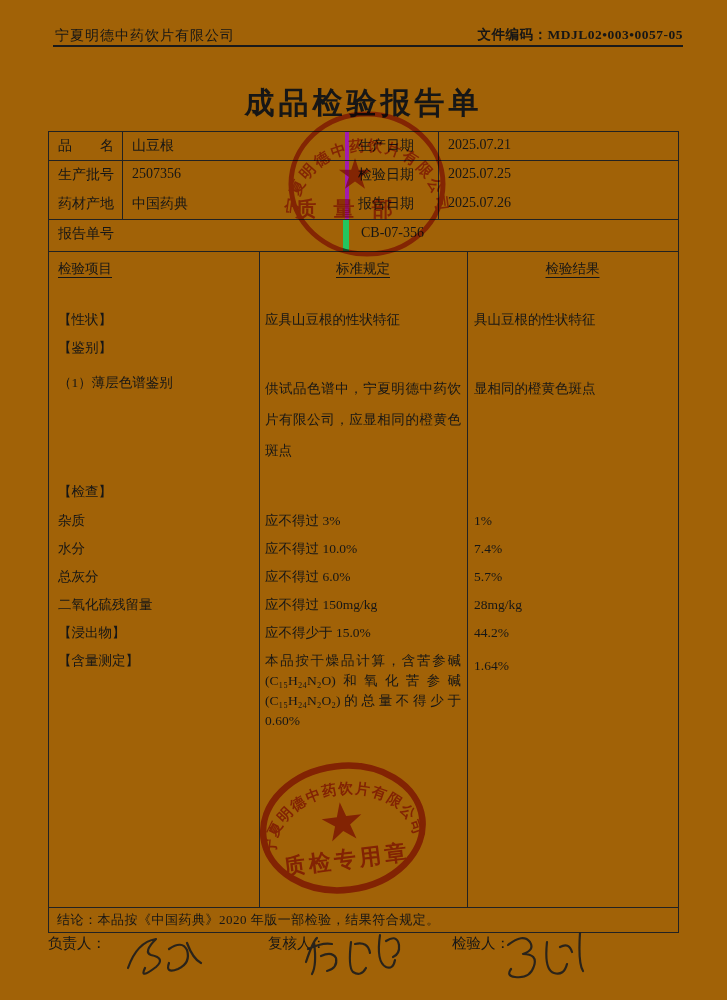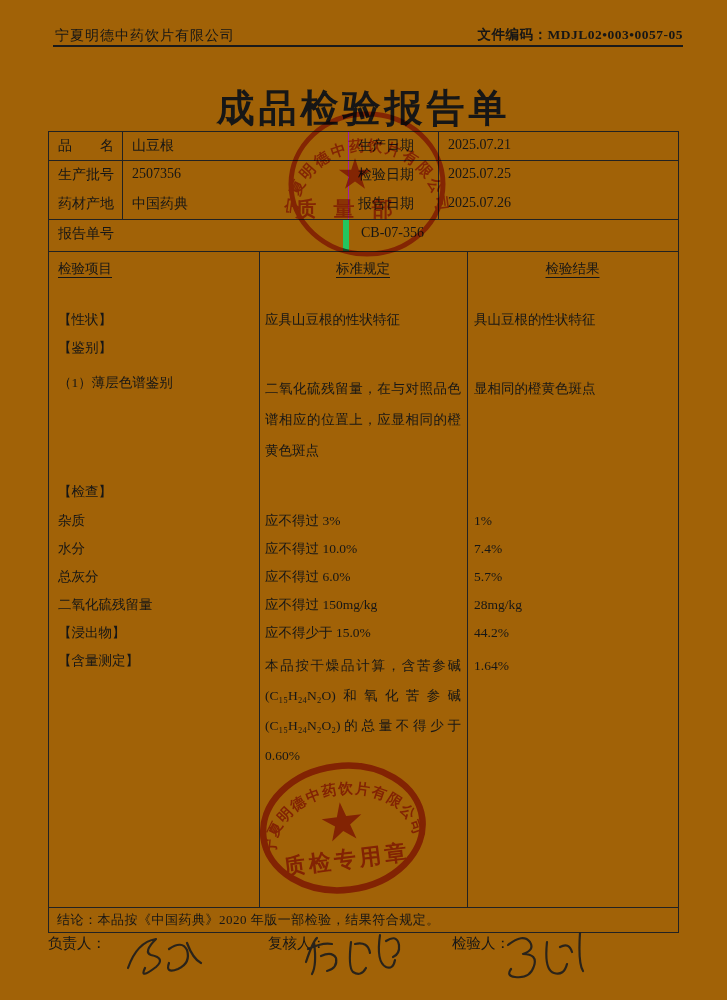--- a/index.html
+++ b/index.html
@@ -3,42 +3,42 @@
 <meta charset="utf-8">
 <style>
   html,body{margin:0;padding:0;background:#fff;}
   .page{position:relative;width:727px;height:1000px;background:#a16207;overflow:hidden;
         font-family:"Liberation Serif","DejaVu Serif",serif;color:#161616;}
   
   .hdr-company{position:absolute;left:55px;top:27px;font-size:14px;letter-spacing:1px;}
   .hdr-code{position:absolute;right:44px;top:26px;font-size:13.5px;font-weight:bold;letter-spacing:.5px;}
   .hdr-rule{position:absolute;left:53px;top:45px;width:630px;height:2px;background:#1a1a1a;}
   .title{position:absolute;left:0;top:83px;width:727px;text-align:center;
-         font-size:38px;font-weight:bold;letter-spacing:4px;}
+         font-size:30px;font-weight:bold;letter-spacing:4px;}
   
   .tbl{position:absolute;left:48px;top:131px;width:629px;border:1.5px solid #222;background:transparent;}
   .irow{display:flex;border-bottom:1px solid #222;}
   .irow.noline{border-bottom:none;}
   .cell{box-sizing:border-box;font-size:14px;padding:5px 0 0 9px;}
   .cl{width:74px;border-right:1px solid #222;}
-  .cv{width:226px;border-right:1px solid #a21caf;}
+  .cv{width:226px;border-right:4px solid #a21caf;}
   .cdl{width:90px;border-right:1px solid #222;}
   .cdv{flex:1;}
   .cl4{width:300px;border-right:6px solid #22c55e;}
   .cv4{flex:1;padding-left:12px;}
   
   .main{position:relative;height:655px;border-bottom:1px solid #222;}
   .vline{position:absolute;top:0;bottom:0;width:1px;background:#222;}
   .vl1{left:210px;}.vl2{left:418px;}
   .mrow{position:absolute;left:0;width:100%;display:flex;font-size:13.5px;line-height:20px;}
   .c1{width:210px;box-sizing:border-box;padding-left:9px;}
   .c2{width:208px;box-sizing:border-box;padding:0 6px;}
   .c3{flex:1;box-sizing:border-box;padding:0 7px;}
   .wrap31{line-height:31px;text-align:justify;}
-  .wrap30{line-height:30px;text-align:justify;}
+  .wrap30{line-height:20px;text-align:justify;}
   .hcell{text-decoration:underline;text-underline-offset:4px;}
   .hc2{text-align:center;}
   .hc3{text-align:center;}
   .concl{height:24px;line-height:23px;font-size:13px;padding-left:8px;letter-spacing:.5px;}
   
   .sig-label{position:absolute;top:934px;font-size:14.5px;}
   .sigsvg{position:absolute;left:0;top:910px;width:727px;height:90px;pointer-events:none;}
   
   .stamp{position:absolute;mix-blend-mode:multiply;pointer-events:none;}
 </style>
@@ -95,21 +95,21 @@
       </div>
 
       <div class="mrow" style="top:86px">
         <div class="c1">【鉴别】</div>
         <div class="c2"></div>
         <div class="c3"></div>
       </div>
 
       <div class="mrow" style="top:121px">
         <div class="c1">（1）薄层色谱鉴别</div>
-        <div class="c2 wrap31">二氧化硫残留量，在与对照品色谱相应的位置上，应显相同的橙黄色斑点</div>
+        <div class="c2 wrap31">供试品色谱中，宁夏明德中药饮片有限公司，应显相同的橙黄色斑点</div>
         <div class="c3" style="line-height:31px">显相同的橙黄色斑点</div>
       </div>
 
       <div class="mrow" style="top:230px">
         <div class="c1">【检查】</div>
         <div class="c2"></div>
         <div class="c3"></div>
       </div>
 
       <div class="mrow" style="top:259px">

